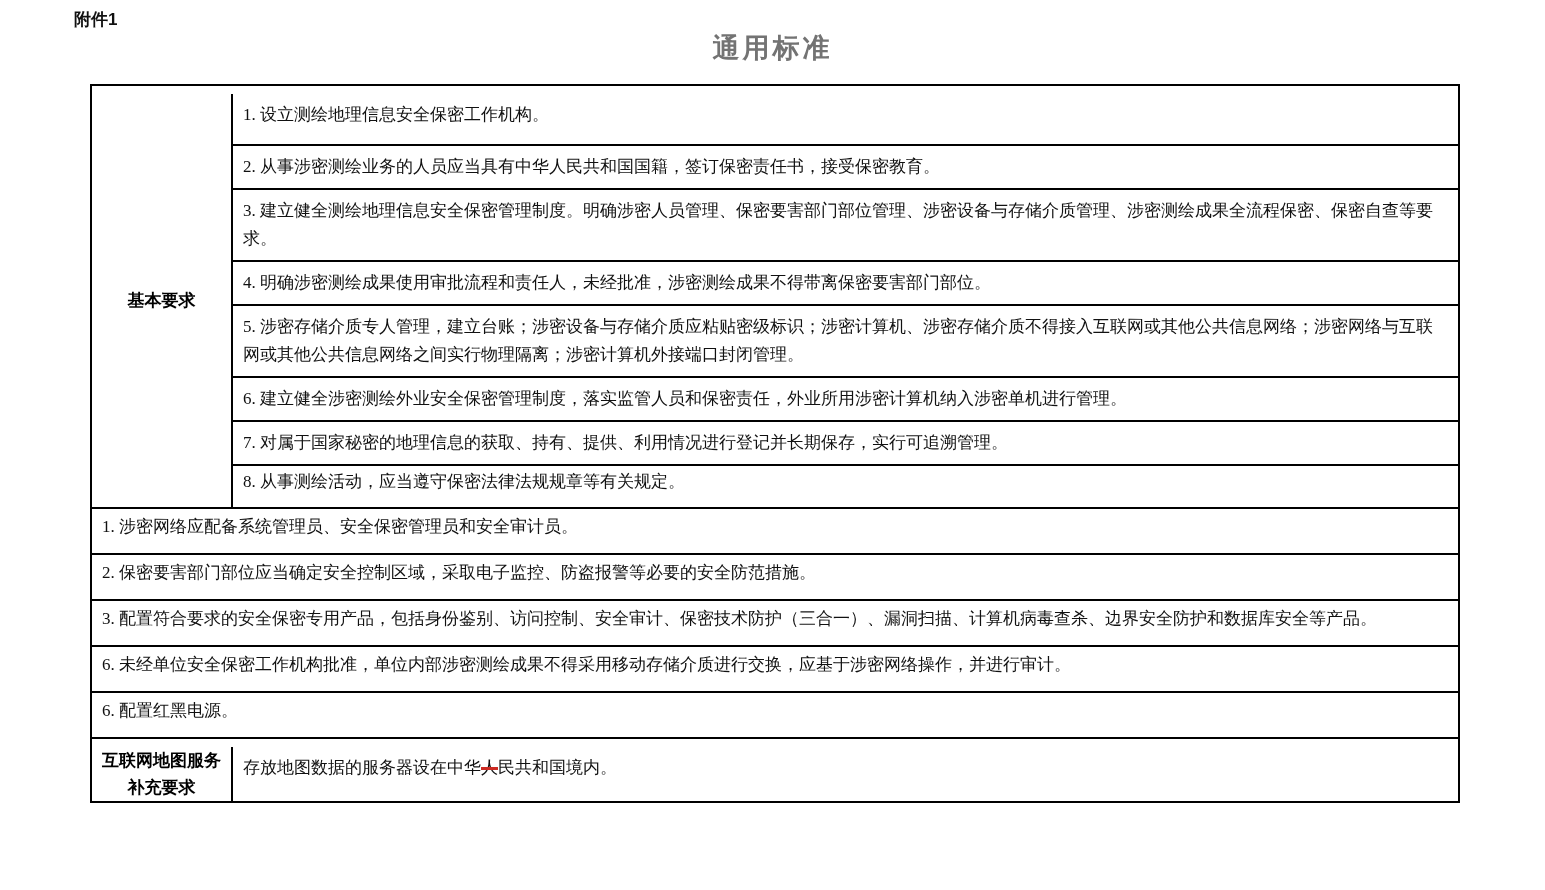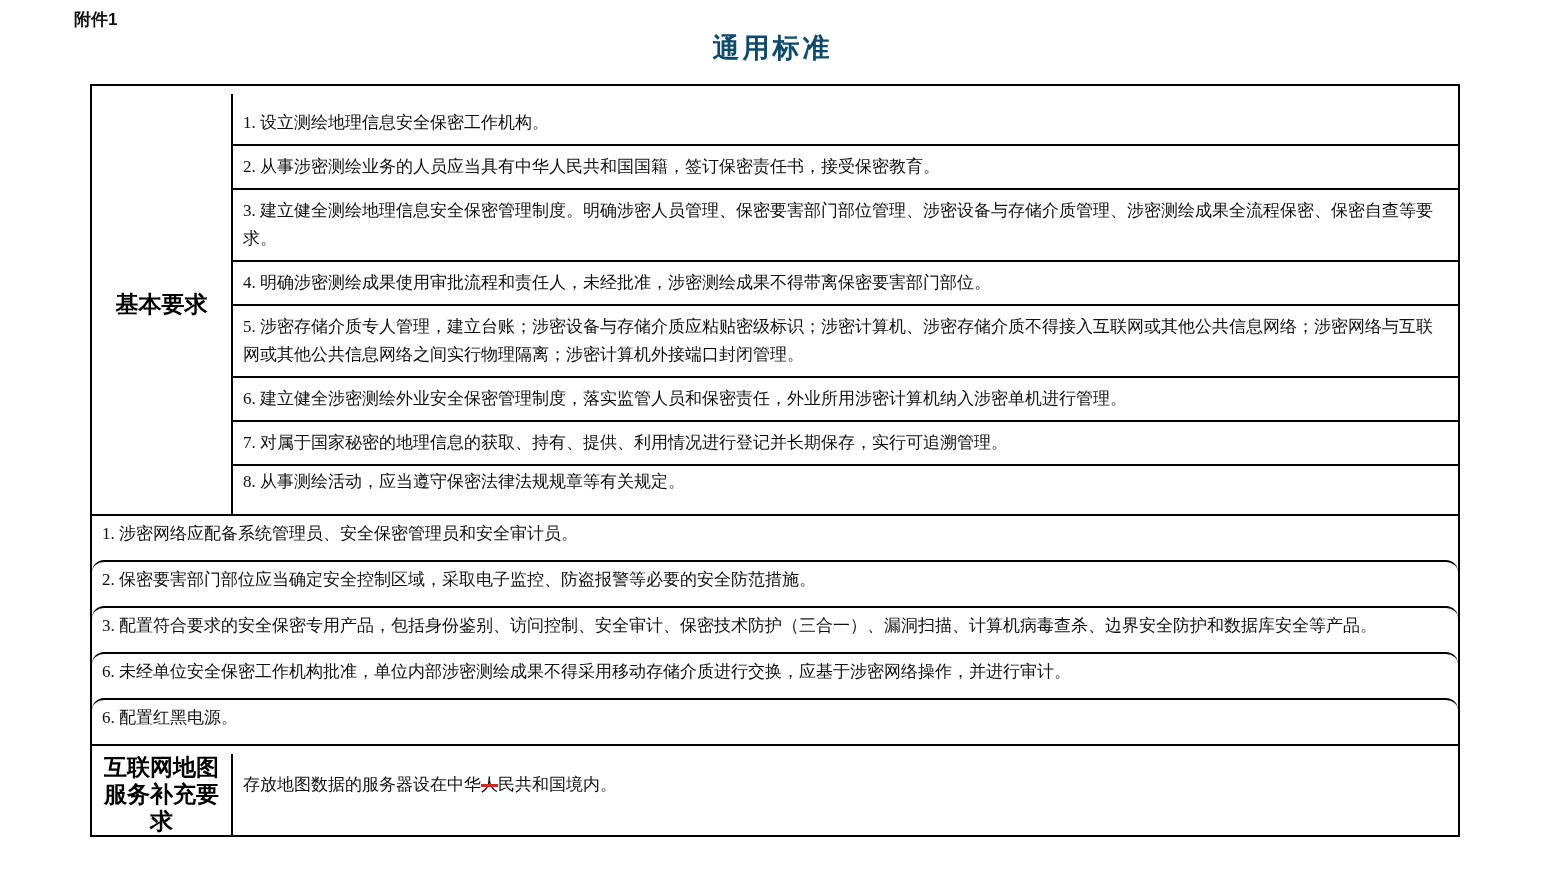--- a/index.html
+++ b/index.html
@@ -13,21 +13,21 @@
   }
   .attachment {
     position: absolute; left: 74px; top: 8px;
     font-family: "Liberation Sans", "DejaVu Sans", sans-serif;
     font-weight: 700; font-size: 17px; color: #111;
   }
   .doc-title {
     position: absolute; left: 0; top: 30px; width: 1545px;
     text-align: center;
     font-size: 27px; font-weight: 700; letter-spacing: 3px;
-    color: #0c4a6e;
+    color: #737373;
   }
   .std-table {
     position: absolute; left: 90px; top: 84px; width: 1370px;
     border: 2px solid #000;
     background: #fff;
   }
   .table-header {
     font-family: "Liberation Sans", "DejaVu Sans", sans-serif;
     font-weight: 700; font-size: 20px;
     padding: 7px 9px 8px 9px;
@@ -35,37 +35,37 @@
     color: #000;
   }
   .section { display: flex; align-items: stretch; }
   .section + .section { border-top: 2px solid #000; }
   .label-cell {
     flex: 0 0 141px;
     border-right: 2px solid #000;
     display: flex; align-items: center; justify-content: center;
     text-align: center;
     font-family: "Liberation Sans", "DejaVu Sans", sans-serif;
-    font-weight: 700; font-size: 23px; line-height: 27px;
+    font-weight: 700; font-size: 17px; line-height: 27px;
     padding: 0 6px;
     color: #000;
     margin-top: 8px;
   }
   .content-col { flex: 1 1 auto; display: flex; flex-direction: column; }
   .row {
-    display: flex; align-items: flex-end;
+    display: flex; align-items: center;
     font-size: 17px; line-height: 28px;
     padding: 7px 10px;
     color: #111;
   }
   .row + .row { border-top: 2px solid #000; }
   .sec-0 .row { min-height: 42px; }
   .sec-0 .row:first-child { min-height: 58px; }
-  .sec-0 .row:last-child { min-height: 32px; padding-top: 2px; padding-bottom: 18px; }
-  .sec-1 .row { min-height: 36px; padding-top: 4px; padding-bottom: 12px; border-radius: 12px; }
+  .sec-0 .row:last-child { min-height: 32px; padding-top: 2px; padding-bottom: 11px; }
+  .sec-1 .row { min-height: 36px; padding-top: 4px; padding-bottom: 12px; }
   .sec-2 .row { min-height: 57px; padding-top: 4px; padding-bottom: 4px; }
   .requirement-text { display: inline; }
   .strike {
     text-decoration: line-through;
     text-decoration-thickness: 2.5px;
   }
 </style>
 </head>
 <body>
 

